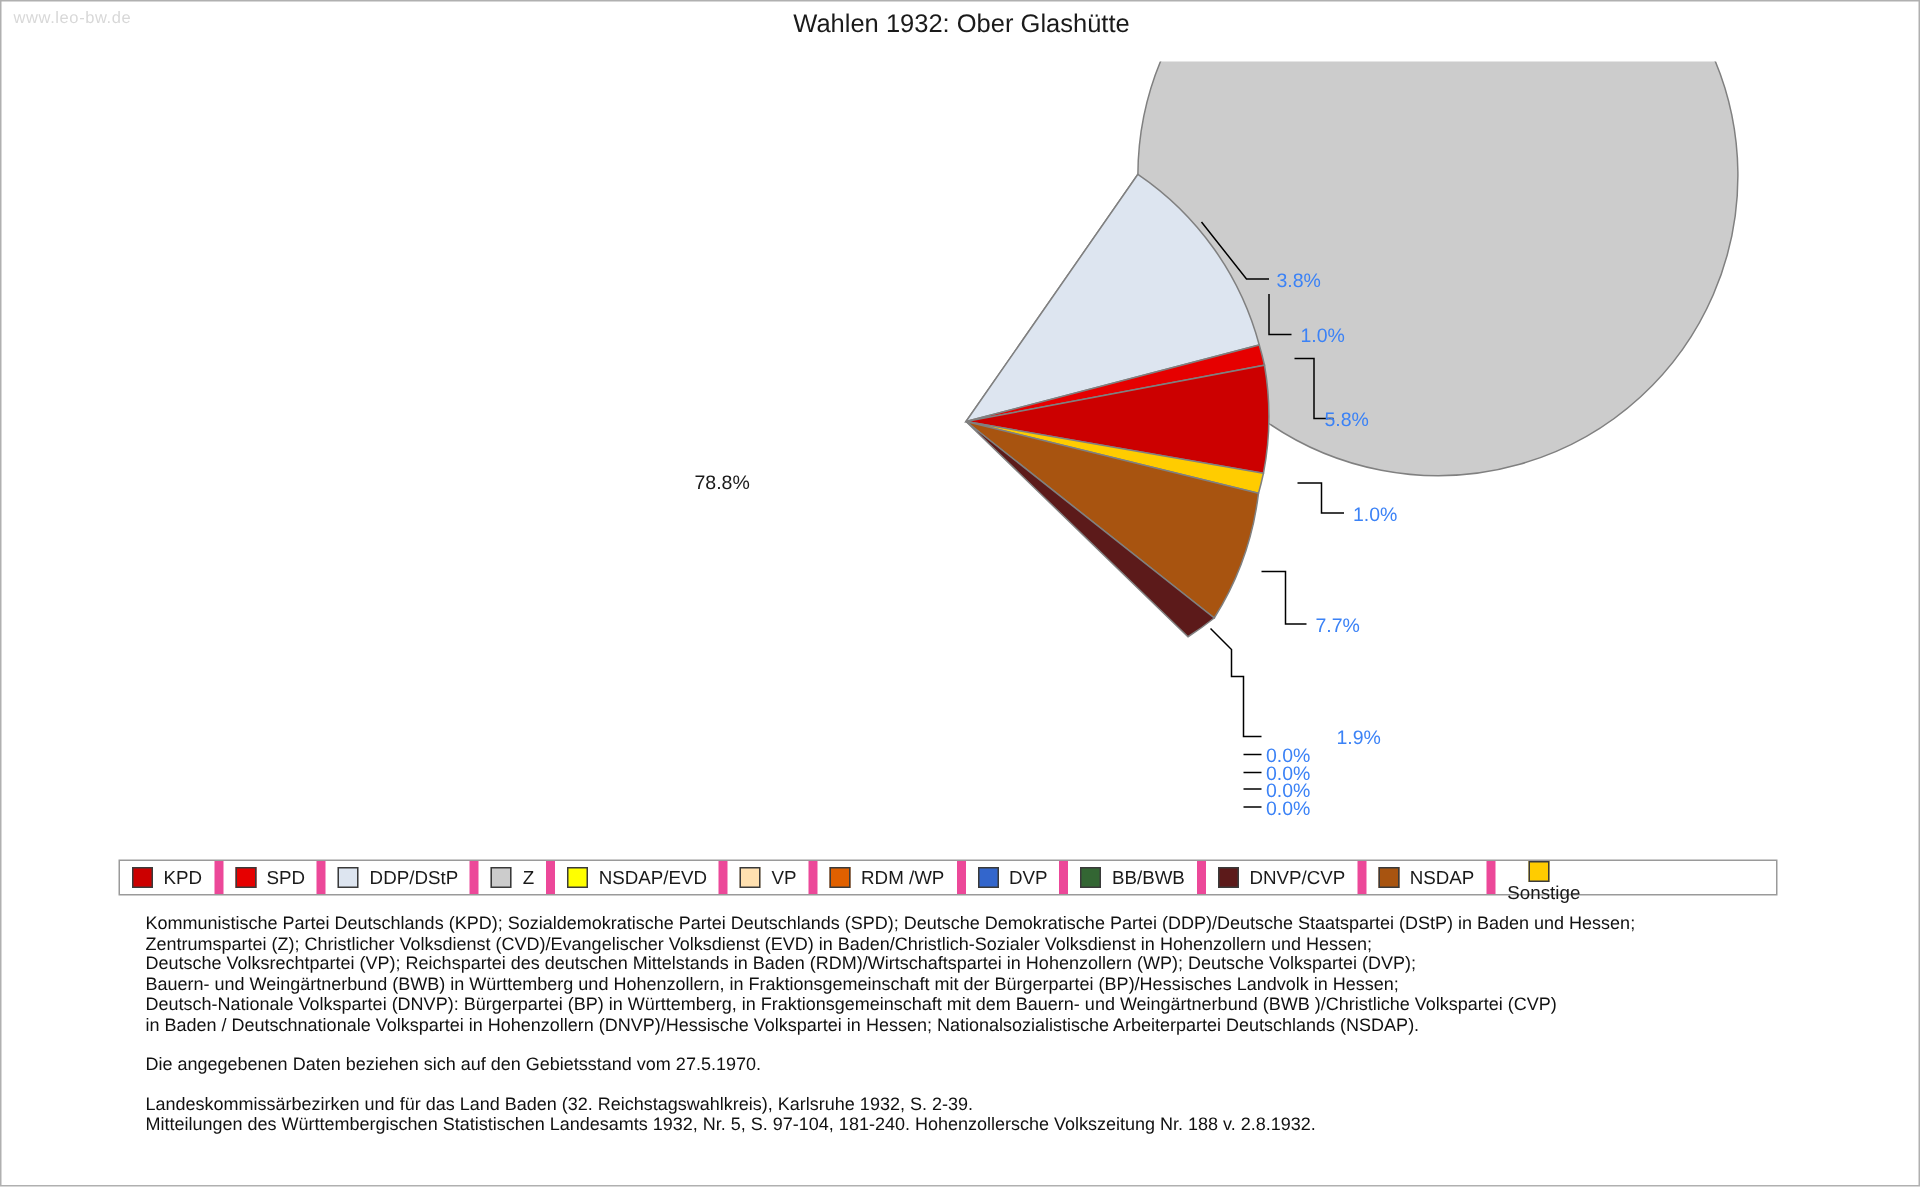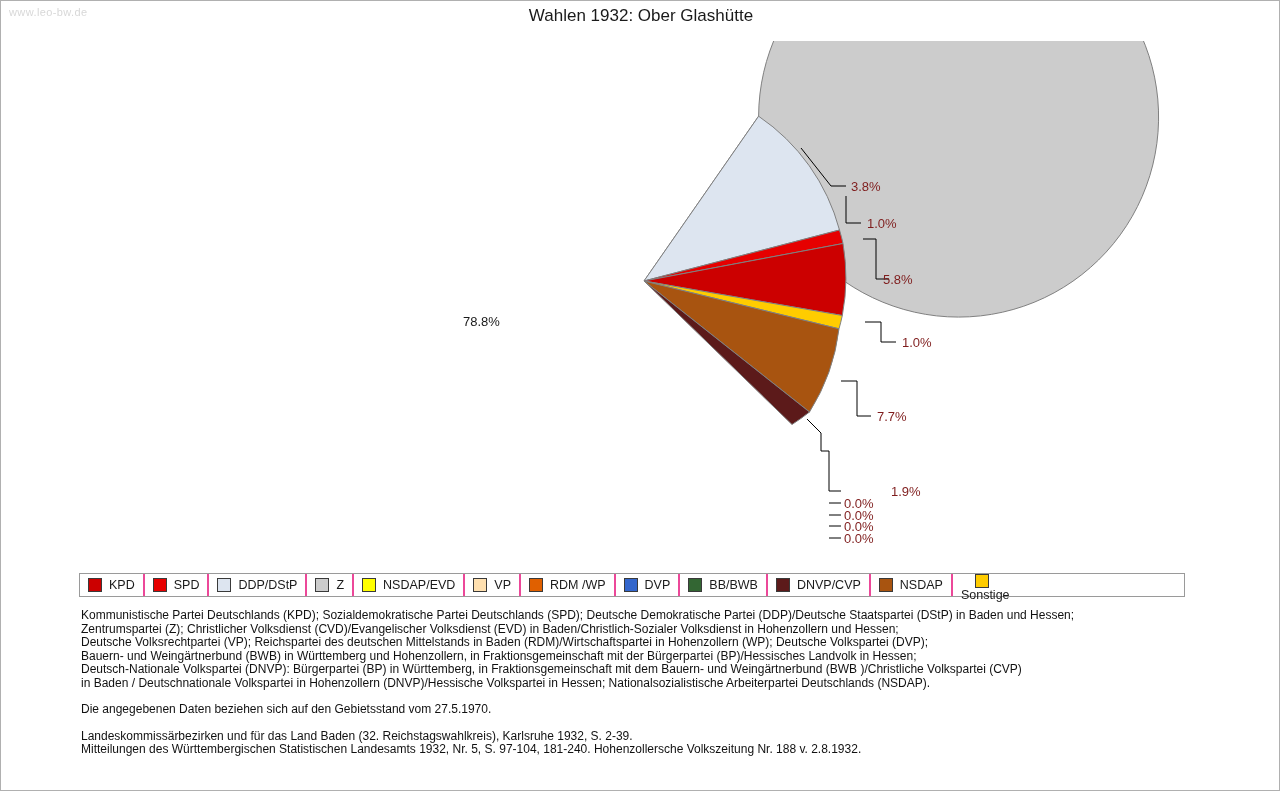--- a/index.html
+++ b/index.html
@@ -42,21 +42,21 @@
     height: 500px;
   }
   #pie-svg {
     position: absolute;
     left: 0;
     top: 0;
   }
   .callout-label {
     position: absolute;
     font-size: 13px;
-    color: #7f1d1d;
+    color: #3b82f6;
     white-space: nowrap;
   }
   #inside-label {
     position: absolute;
     font-size: 13px;
     color: #1a1a1a;
   }
   #legend {
     position: absolute;
     left: 78px;
@@ -66,21 +66,21 @@
     border: 1px solid #9a9a9a;
     background: #ffffff;
     display: flex;
     align-items: center;
     box-sizing: border-box;
   }
   .legend-item {
     display: flex;
     align-items: center;
     height: 100%;
-    border-right: 2px solid #ec4899;
+    border-right: 6px solid #ec4899;
     padding: 0 8px;
     box-sizing: border-box;
     flex: 0 0 auto;
   }
   .legend-item:last-child {
     border-right: none;
     flex-direction: column;
   }
   .legend-swatch {
     width: 12px;
@@ -97,20 +97,21 @@
     position: absolute;
     left: 80px;
     top: 608px;
     width: 1140px;
     font-size: 12px;
     color: #111111;
     line-height: 13.5px;
   }
   #footnotes .block {
     margin-bottom: 13px;
+    margin-left: 16px;
   }
   #footnotes .line {
     white-space: nowrap;
   }
 </style>
 </head>
 <body>
 
 <div id="watermark">www.leo-bw.de</div>
 

